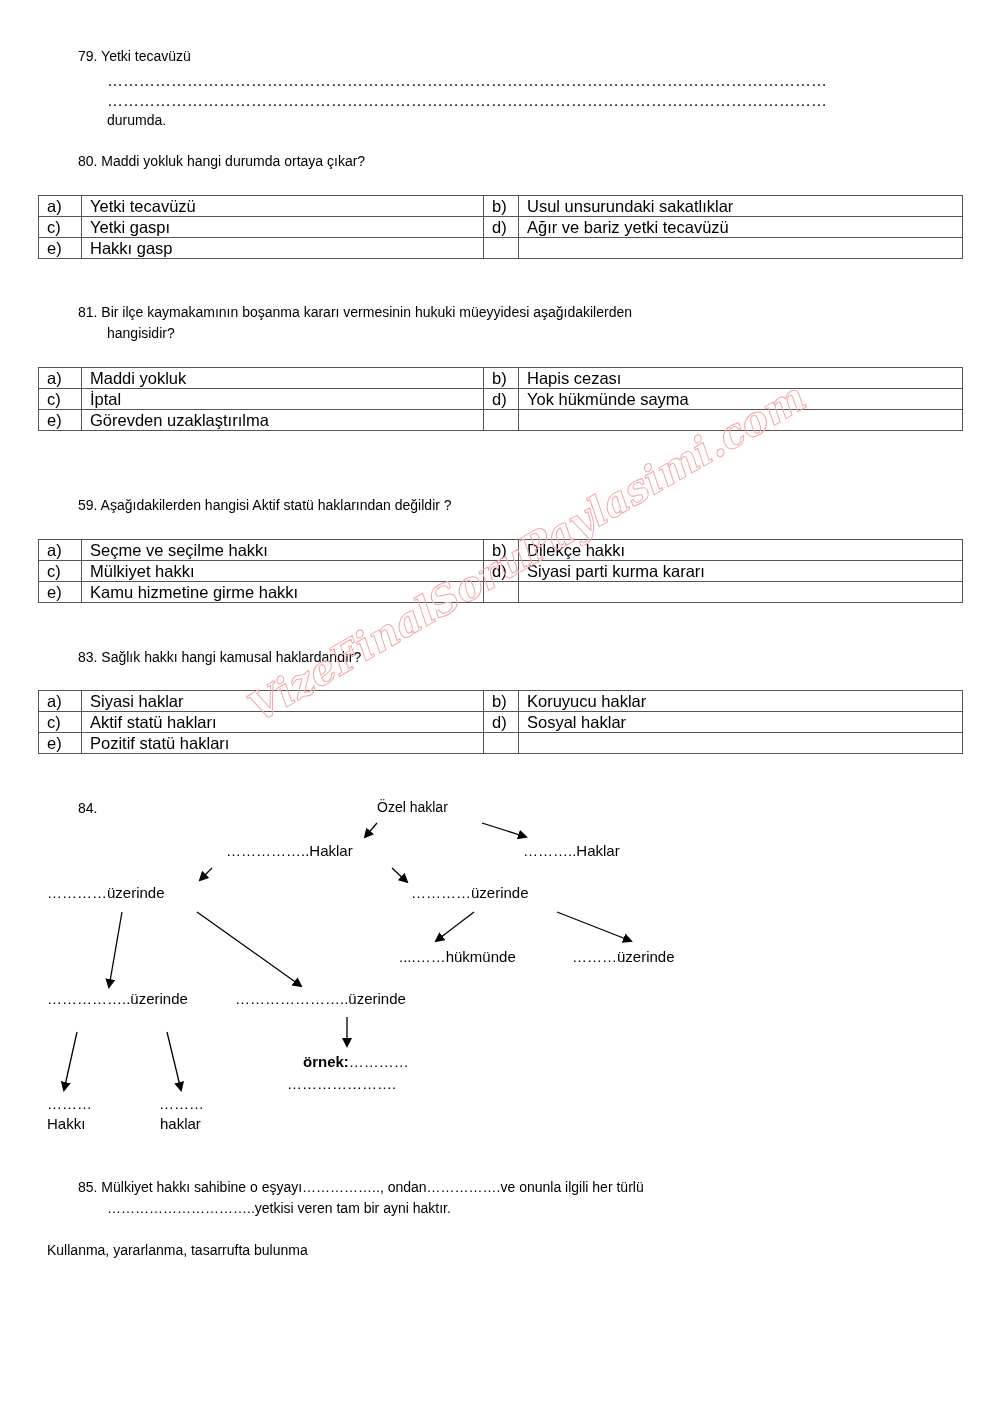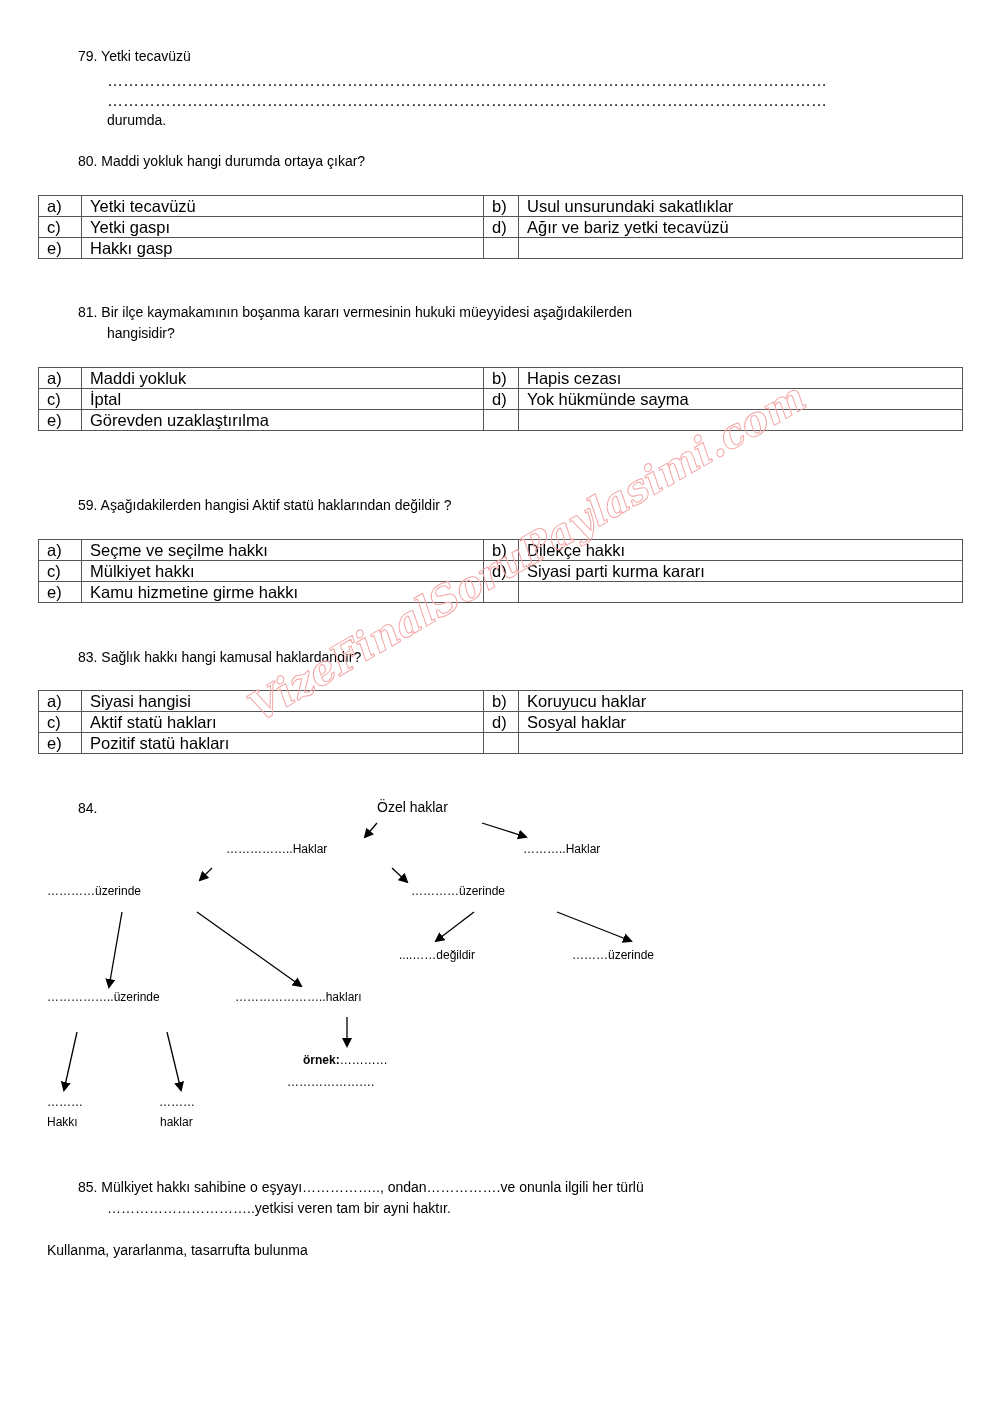--- a/index.html
+++ b/index.html
@@ -6,21 +6,21 @@
   body { width: 992px; height: 1403px; position: relative; overflow: hidden;
          font-family: "Liberation Sans", sans-serif; color: #000; }
   .abs { position: absolute; white-space: nowrap; }
   .q { font-weight: normal; font-size: 14px; }
   .dots { font-size: 16px; letter-spacing: 0px; }
   table.opts { position: absolute; left: 38px; width: 925px; border-collapse: collapse; font-size: 16.5px; }
   table.opts td { border: 1.5px solid #555; height: 20px; padding: 0 0 0 8px; line-height: 20px; }
   table.opts td.l { width: 34px; }
   table.opts td.t1 { width: 393px; }
   table.opts td.l2 { width: 26px; }
-  .diag { font-size: 12px; }
+  .diag { font-size: 15px; }
   .watermark { position: absolute; left: 240px; top: 690px; font-family: "DejaVu Serif", serif;
                font-weight: bold; font-style: italic; font-size: 40px; color: transparent;
                -webkit-text-stroke: 1px #f3a7a7; transform: rotate(-30deg); transform-origin: left top;
                pointer-events: none; white-space: nowrap; }
   svg.arrows { position: absolute; left: 0; top: 0; width: 992px; height: 1403px; pointer-events: none; }
 </style>
 </head>
 <body>
 
 <div class="abs q" style="left:78px; top:48px;">79. Yetki tecavüzü</div>
@@ -99,21 +99,21 @@
     <td></td>
   </tr>
 </tbody>
   </table>
 
 <div class="abs q" style="left:78px; top:649px;">83. Sağlık hakkı hangi kamusal haklardandır?</div>
 <table class="opts" style="top:690px;">
   <tbody>
       <tr>
     <td class="l">a)</td>
-    <td class="t1">Siyasi hangisi</td>
+    <td class="t1">Siyasi haklar</td>
     <td class="l2">b)</td>
     <td>Koruyucu haklar</td>
   </tr>
   <tr>
     <td class="l">c)</td>
     <td class="t1">Aktif statü hakları</td>
     <td class="l2">d)</td>
     <td>Sosyal haklar</td>
   </tr>
   <tr>
@@ -126,24 +126,24 @@
   </table>
 
 <div class="watermark">VizeFinalSoruPaylasimi.com</div>
 
 <div class="abs q" style="left:78px; top:800px;">84.</div>
 <div class="abs q" style="left:377px; top:799px;">Özel haklar</div>
 <div class="abs diag" style="left:226px; top:842px;">……………..Haklar</div>
 <div class="abs diag" style="left:523px; top:842px;">………..Haklar</div>
 <div class="abs diag" style="left:47px; top:884px;">…………üzerinde</div>
 <div class="abs diag" style="left:411px; top:884px;">…………üzerinde</div>
-<div class="abs diag" style="left:399px; top:948px;">....……değildir</div>
+<div class="abs diag" style="left:399px; top:948px;">....……hükmünde</div>
 <div class="abs diag" style="left:572px; top:948px;">………üzerinde</div>
 <div class="abs diag" style="left:47px; top:990px;">……………..üzerinde</div>
-<div class="abs diag" style="left:235px; top:990px;">…………………..hakları</div>
+<div class="abs diag" style="left:235px; top:990px;">…………………..üzerinde</div>
 <div class="abs diag" style="left:292px; top:1053px;margin-left:11px;"><b>örnek:</b><span>…………</span></div>
 <div class="abs diag" style="left:287px; top:1075px;">………………….</div>
 <div class="abs diag" style="left:47px; top:1095px;">………</div>
 <div class="abs diag" style="left:47px; top:1115px;">Hakkı</div>
 <div class="abs diag" style="left:159px; top:1095px;">………</div>
 <div class="abs diag" style="left:160px; top:1115px;">haklar</div>
 
 <svg class="arrows">
   <defs>
     <marker id="ah" markerWidth="10" markerHeight="10" refX="8" refY="5" orient="auto" markerUnits="userSpaceOnUse">

